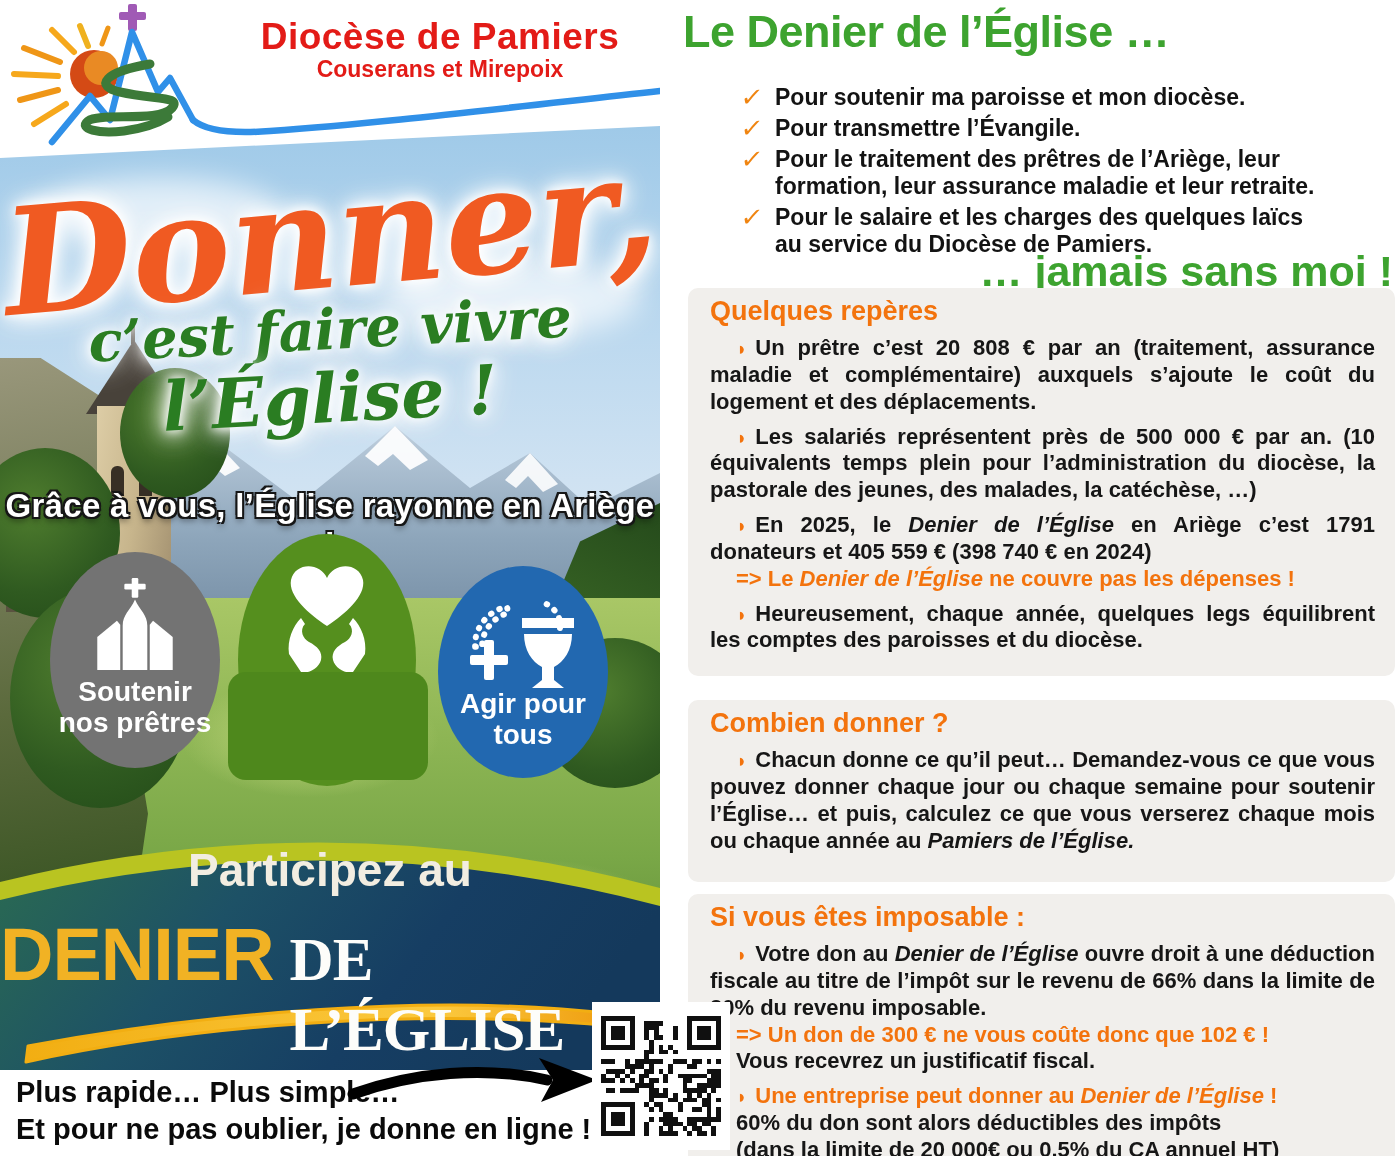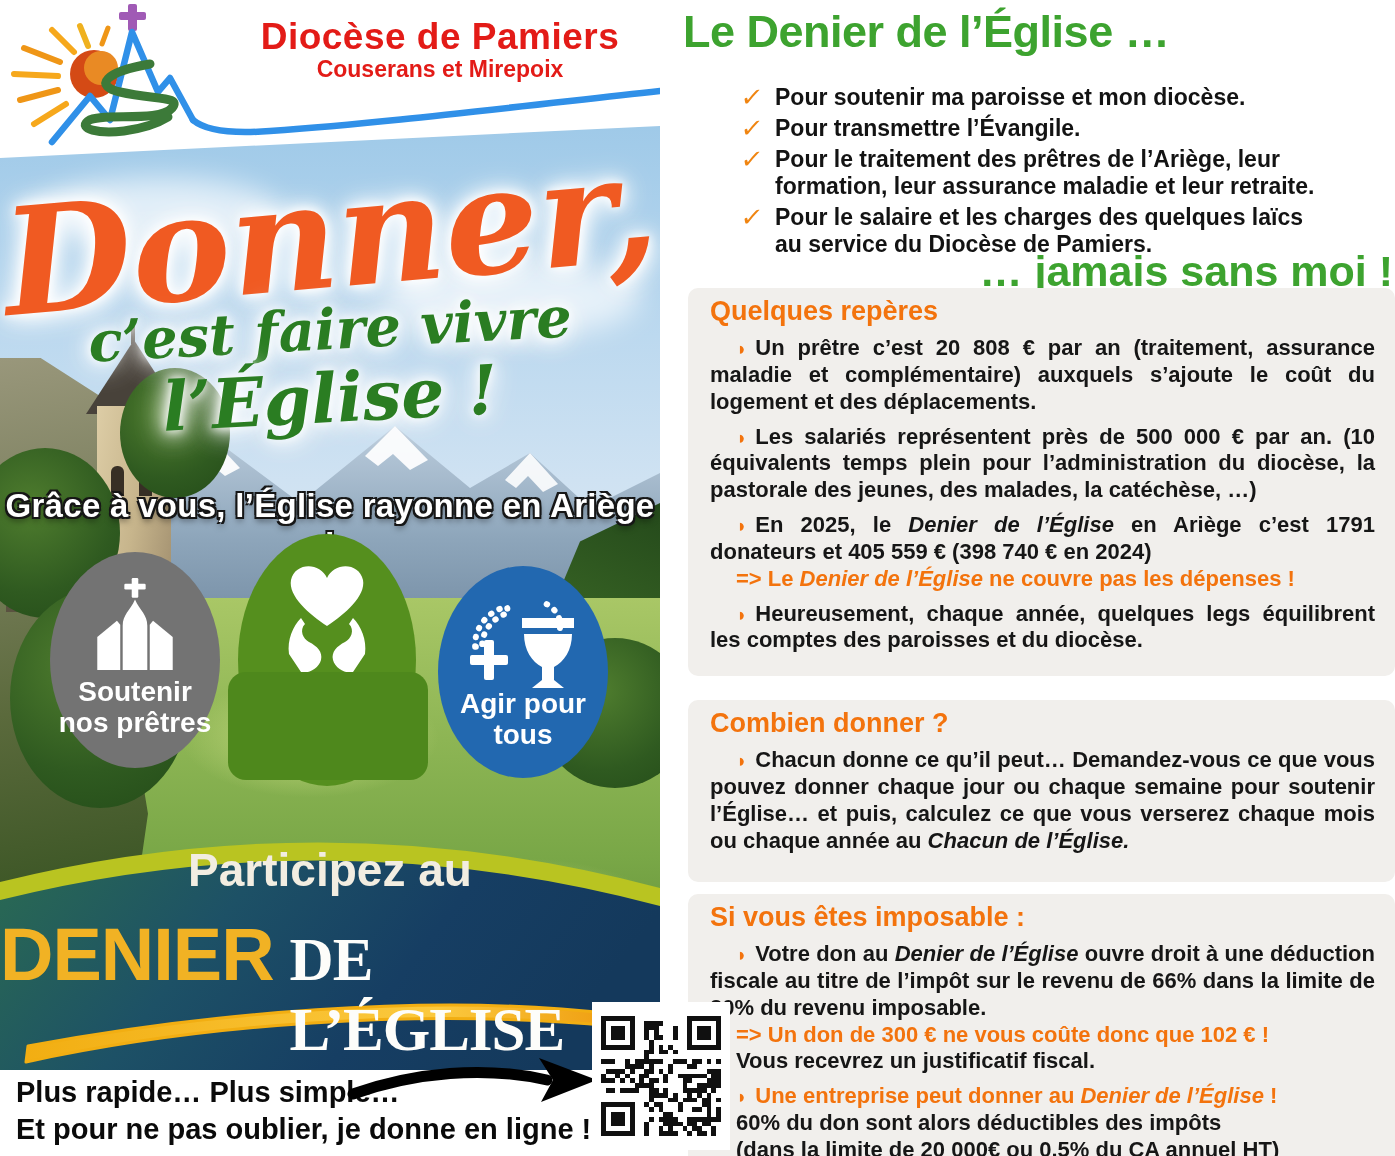--- a/index.html
+++ b/index.html
@@ -274,21 +274,21 @@
     <div class="box box1">
       <div class="box-heading">Quelques repères</div>
       <p><span class="bl">◗</span><span>Un prêtre c’est 20 808 € par an (traitement, assurance maladie et complémentaire) auxquels s’ajoute le coût du logement et des déplacements.</span></p>
       <p><span class="bl">◗</span><span>Les salariés représentent près de 500 000 € par an. (10 équivalents temps plein pour l’administration du diocèse, la pastorale des jeunes, des malades, la catéchèse, …)</span></p>
       <p><span class="bl">◗</span><span>En 2025, le </span><span class="it">Denier de l’Église</span><span> en Ariège c’est 1791 donateurs et 405 559 € (398 740 € en 2024)</span><span class="blockline orange"><span>=&gt; Le </span><span class="it">Denier de l’Église</span><span> ne couvre pas les dépenses !</span></span></p>
       <p><span class="bl">◗</span><span>Heureusement, chaque année, quelques legs équilibrent les comptes des paroisses et du diocèse.</span></p>
     </div>
 
     <div class="box box2">
       <div class="box-heading">Combien donner ?</div>
-      <p><span class="bl">◗</span><span>Chacun donne ce qu’il peut… Demandez-vous ce que vous pouvez donner chaque jour ou chaque semaine pour soutenir l’Église… et puis, calculez ce que vous verserez chaque mois ou chaque année au </span><span class="it">Chacun de l’Église.</span></p>
+      <p><span class="bl">◗</span><span>Chacun donne ce qu’il peut… Demandez-vous ce que vous pouvez donner chaque jour ou chaque semaine pour soutenir l’Église… et puis, calculez ce que vous verserez chaque mois ou chaque année au </span><span class="it">Pamiers de l’Église.</span></p>
     </div>
 
     <div class="box box3">
       <div class="box-heading">Si vous êtes imposable :</div>
       <p><span class="bl">◗</span><span>Votre don au </span><span class="it">Denier de l’Église</span><span> ouvre droit à une déduction fiscale au titre de l’impôt sur le revenu de 66% dans la limite de 20% du revenu imposable.</span><span class="blockline orange">=&gt; Un don de 300 € ne vous coûte donc que 102 € !</span><span class="blockline">Vous recevrez un justificatif fiscal.</span></p>
       <p><span class="bl">◗</span><span class="orange"><span>Une entreprise peut donner au </span><span class="it">Denier de l’Église</span><span> !</span></span><span class="blockline">60% du don sont alors déductibles des impôts</span><span class="blockline">(dans la limite de 20 000€ ou 0.5% du CA annuel HT)</span></p>
     </div>
   </div>
 
 </div>

